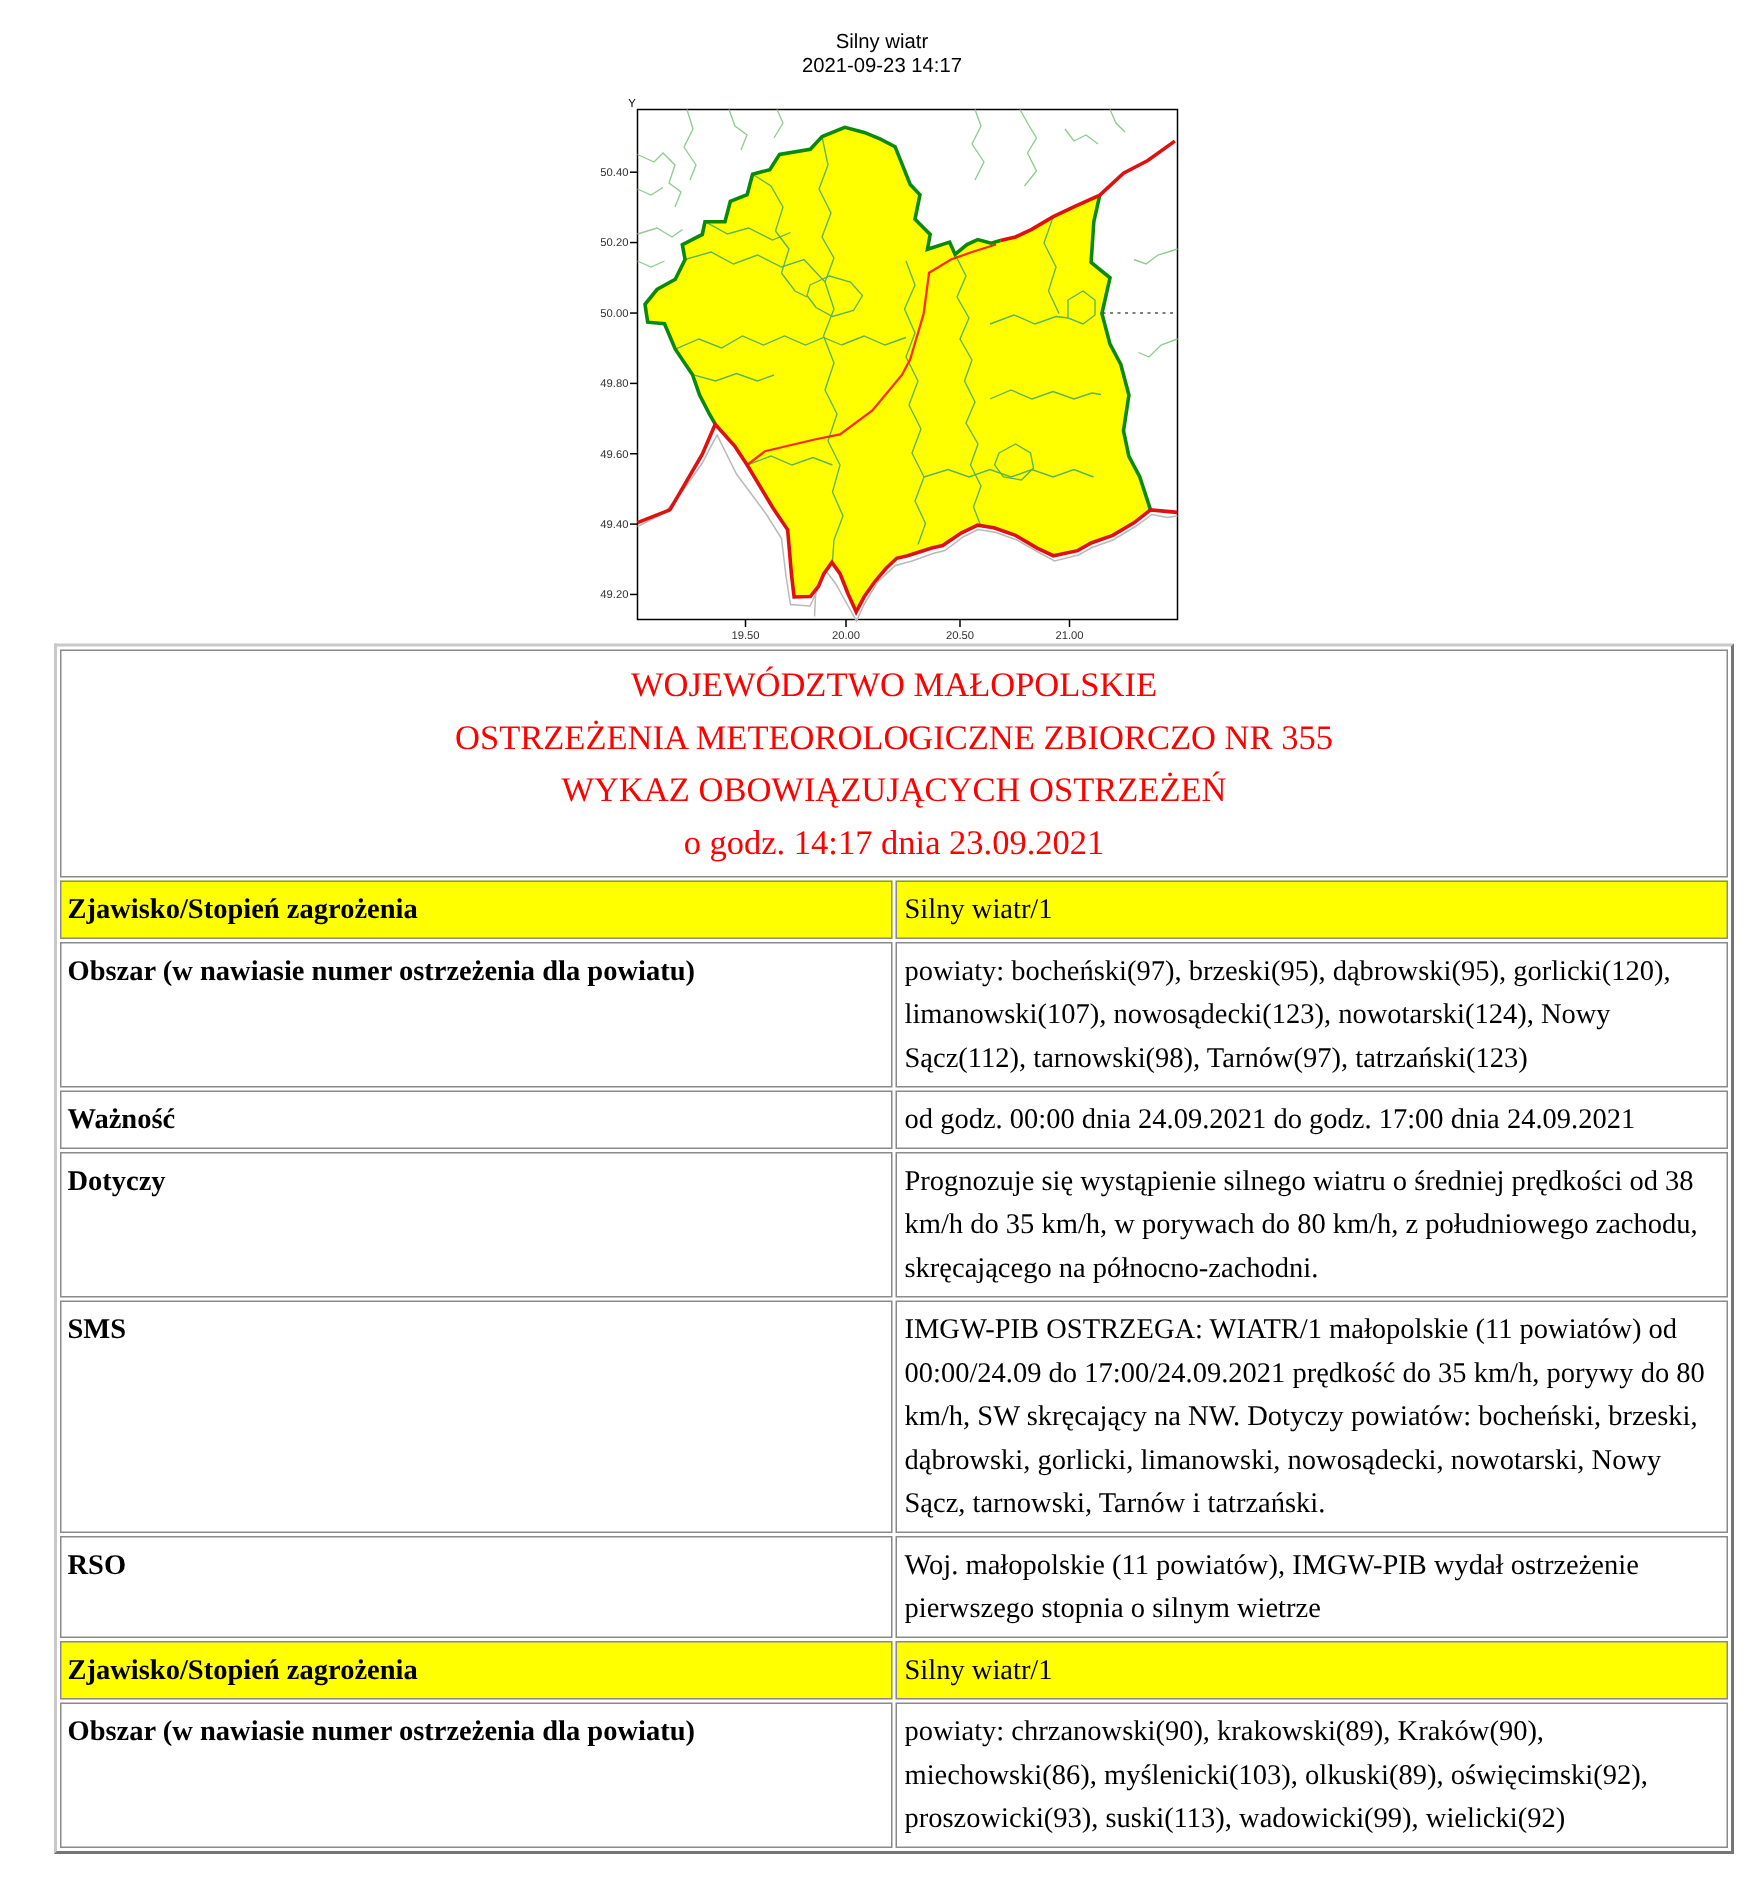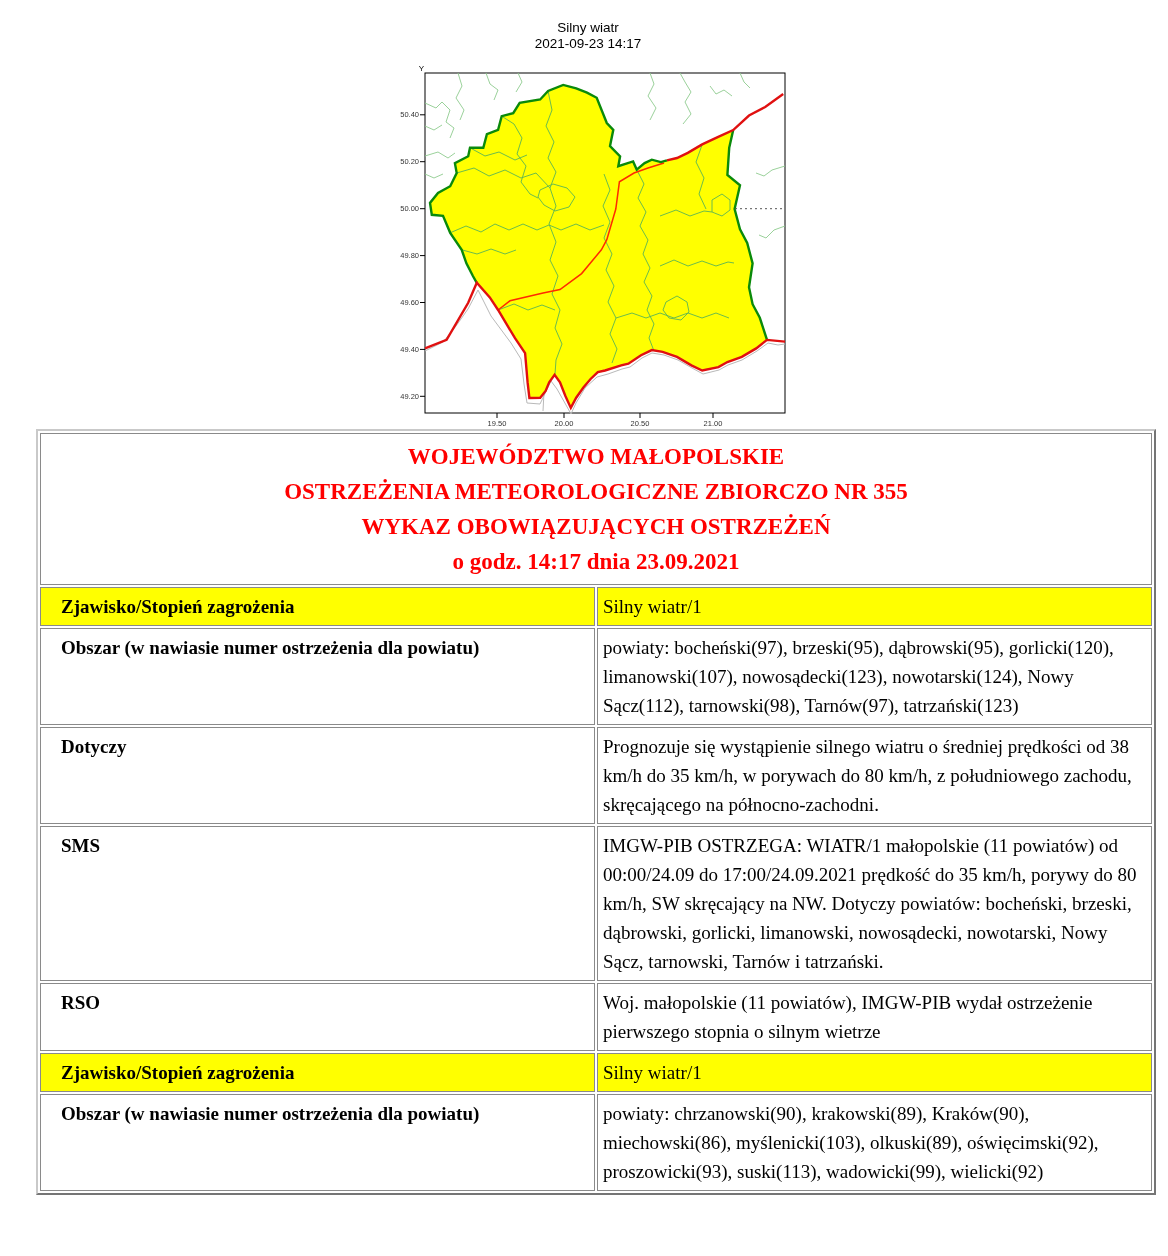--- a/index.html
+++ b/index.html
@@ -10,23 +10,23 @@
              font-family:"Liberation Sans",sans-serif;font-size:13.5px;line-height:16px;}
 
   .map-wrap{position:absolute;left:398px;top:66px;width:396px;height:362px;}
 
   table.warn{position:absolute;left:36px;top:429px;width:1120px;
              border-collapse:separate;border-spacing:2px;
              border:2px outset #c9c9c9;background:#fff;table-layout:fixed;}
   td{border:1px solid #8a8a8a;vertical-align:top;
      font-size:19px;line-height:29px;padding:4px 10px 4px 5px;
      overflow:hidden;word-wrap:break-word;}
-  td.lbl{width:283px;font-weight:bold;padding-left:20px;padding-right:4px;}
+  td.lbl{width:283px;font-weight:bold;padding-left:4px;padding-right:4px;}
   tr.hl td{background:#ffff00;}
-  td.thead{text-align:center;color:#ff0000;font-weight:bold;
+  td.thead{text-align:center;color:#ff0000;font-weight:normal;
            font-size:23px;line-height:35px;padding:5px 6px;}
 </style>
 </head>
 <body>
 
 <div class="map-title">
   <div>Silny wiatr</div>
   <div>2021-09-23 14:17</div>
 </div>
 
@@ -133,20 +133,24 @@
   </tr>
   <tr class="hl">
     <td class="lbl">Zjawisko/Stopień zagrożenia</td>
     <td>Silny wiatr/1</td>
   </tr>
   <tr>
     <td class="lbl">Obszar (w nawiasie numer ostrzeżenia dla powiatu)</td>
     <td>powiaty: bocheński(97), brzeski(95), dąbrowski(95), gorlicki(120), limanowski(107), nowosądecki(123), nowotarski(124), Nowy Sącz(112), tarnowski(98), Tarnów(97), tatrzański(123)</td>
   </tr>
   <tr>
+    <td class="lbl">Ważność</td>
+    <td>od godz. 00:00 dnia 24.09.2021 do godz. 17:00 dnia 24.09.2021</td>
+  </tr>
+  <tr>
     <td class="lbl">Dotyczy</td>
     <td>Prognozuje się wystąpienie silnego wiatru o średniej prędkości od 38 km/h do 35 km/h, w porywach do 80 km/h, z południowego zachodu, skręcającego na północno-zachodni.</td>
   </tr>
   <tr>
     <td class="lbl">SMS</td>
     <td>IMGW-PIB OSTRZEGA: WIATR/1 małopolskie (11 powiatów) od 00:00/24.09 do 17:00/24.09.2021 prędkość do 35 km/h, porywy do 80 km/h, SW skręcający na NW. Dotyczy powiatów: bocheński, brzeski, dąbrowski, gorlicki, limanowski, nowosądecki, nowotarski, Nowy Sącz, tarnowski, Tarnów i tatrzański.</td>
   </tr>
   <tr>
     <td class="lbl">RSO</td>
     <td>Woj. małopolskie (11 powiatów), IMGW-PIB wydał ostrzeżenie pierwszego stopnia o silnym wietrze</td>

